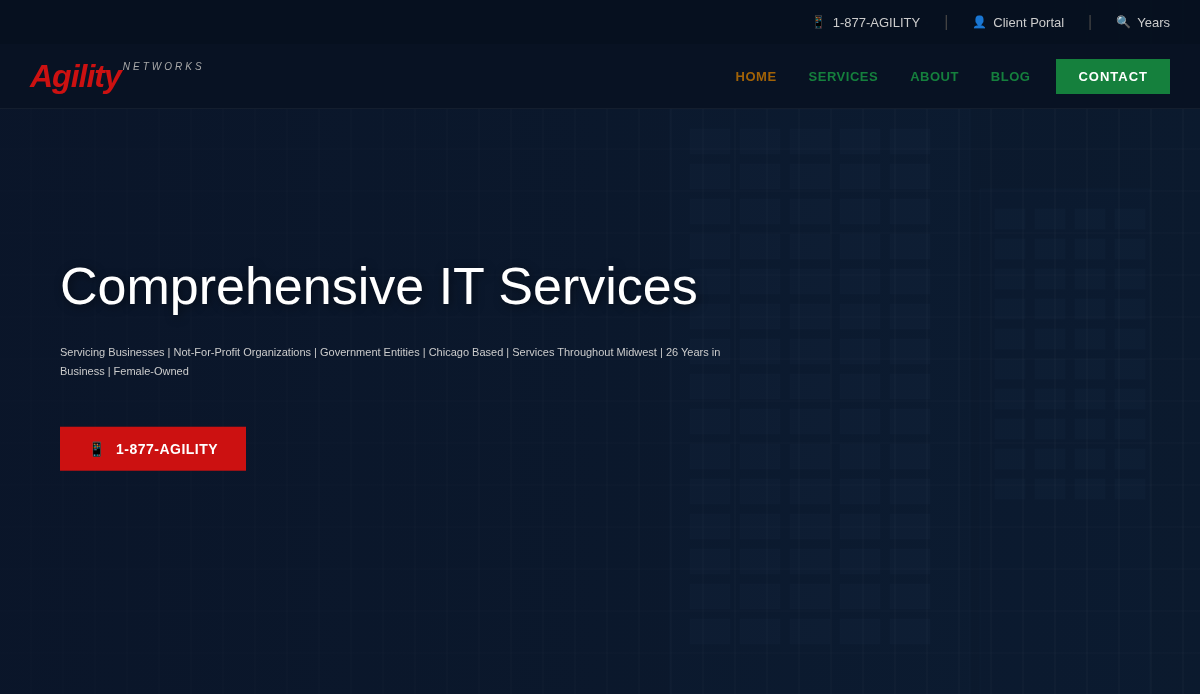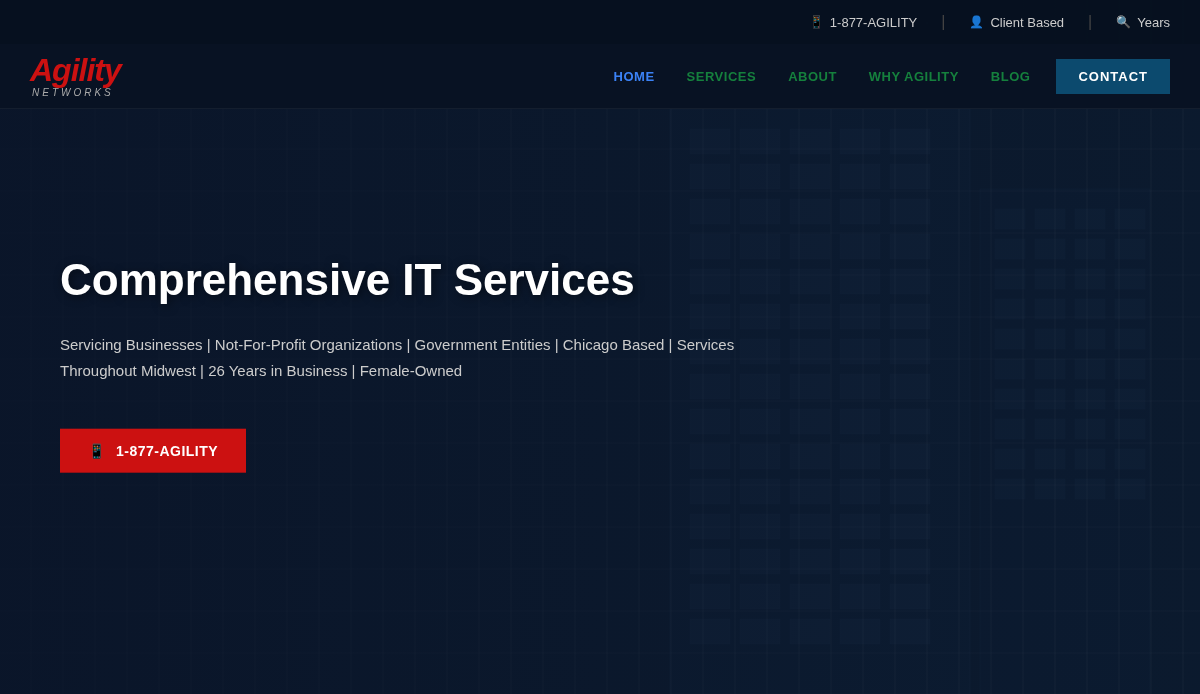--- a/index.html
+++ b/index.html
@@ -97,21 +97,21 @@
       background: rgba(8, 18, 35, 0.95);
       display: flex;
       align-items: center;
       padding: 0 30px;
       z-index: 10;
       border-bottom: 1px solid rgba(255,255,255,0.05);
     }
 
     .logo-area {
       display: flex;
-      flex-direction: column;
+      flex-direction: row;
       margin-right: auto;
     }
 
     .logo-text {
       font-size: 32px;
       font-weight: 900;
       color: #cc1111;
       font-style: italic;
       line-height: 1;
       letter-spacing: -1px;
@@ -139,25 +139,25 @@
       font-size: 13px;
       font-weight: 600;
       padding: 8px 14px;
       letter-spacing: 0.5px;
       text-transform: uppercase;
       cursor: pointer;
       transition: color 0.2s;
     }
 
     .nav-link.active {
-      color: #3b82f6;
+      color: #a16207;
     }
 
     .nav-contact-btn {
-      background: #0c4a6e;
+      background: #15803d;
       color: #fff;
       text-decoration: none;
       font-size: 13px;
       font-weight: 700;
       padding: 10px 22px;
       letter-spacing: 1px;
       text-transform: uppercase;
       cursor: pointer;
       border: none;
       margin-left: 8px;
@@ -168,30 +168,30 @@
       position: absolute;
       top: 50%;
       left: 0;
       transform: translateY(-42%);
       padding: 0 0 0 60px;
       max-width: 750px;
       z-index: 5;
     }
 
     .hero-title {
-      font-size: 44px;
-      font-weight: 700;
+      font-size: 52px;
+      font-weight: 400;
       color: #ffffff;
       line-height: 1.1;
       margin-bottom: 28px;
       text-shadow: 2px 2px 10px rgba(0,0,0,0.5);
     }
 
     .hero-subtitle {
-      font-size: 15px;
+      font-size: 11px;
       color: #cccccc;
       line-height: 1.7;
       margin-bottom: 46px;
       font-weight: 400;
     }
 
     .hero-cta-btn {
       display: inline-flex;
       align-items: center;
       gap: 10px;
@@ -373,40 +373,39 @@
   <div class="dark-overlay"></div>
 
   <div class="top-bar">
     <a class="top-bar-item">
       <span class="top-bar-icon">📱</span>
       <span>1-877-AGILITY</span>
     </a>
     <span class="top-bar-divider">|</span>
     <a class="top-bar-item">
       <span class="top-bar-icon">👤</span>
-      <span>Client Based</span>
+      <span>Client Portal</span>
     </a>
     <span class="top-bar-divider">|</span>
     <a class="top-bar-item">
       <span class="top-bar-icon">🔍</span>
       <span>Years</span>
     </a>
   </div>
 
   <nav class="main-nav">
     <div class="logo-area">
       <span class="logo-text">Agility</span>
       <span class="logo-networks">NETWORKS</span>
     </div>
 
     <div class="nav-links">
       <a class="nav-link active">HOME</a>
       <a class="nav-link">SERVICES</a>
       <a class="nav-link">ABOUT</a>
-      <a class="nav-link">WHY AGILITY</a>
       <a class="nav-link">BLOG</a>
       <button class="nav-contact-btn">CONTACT</button>
     </div>
   </nav>
 
   <div class="hero-content">
     <h1 class="hero-title">Comprehensive IT Services</h1>
     <p class="hero-subtitle">Servicing Businesses | Not-For-Profit Organizations | Government Entities | Chicago Based | Services Throughout Midwest | 26 Years in Business | Female-Owned</p>
     <button class="hero-cta-btn">
       <span class="phone-icon">📱</span>

